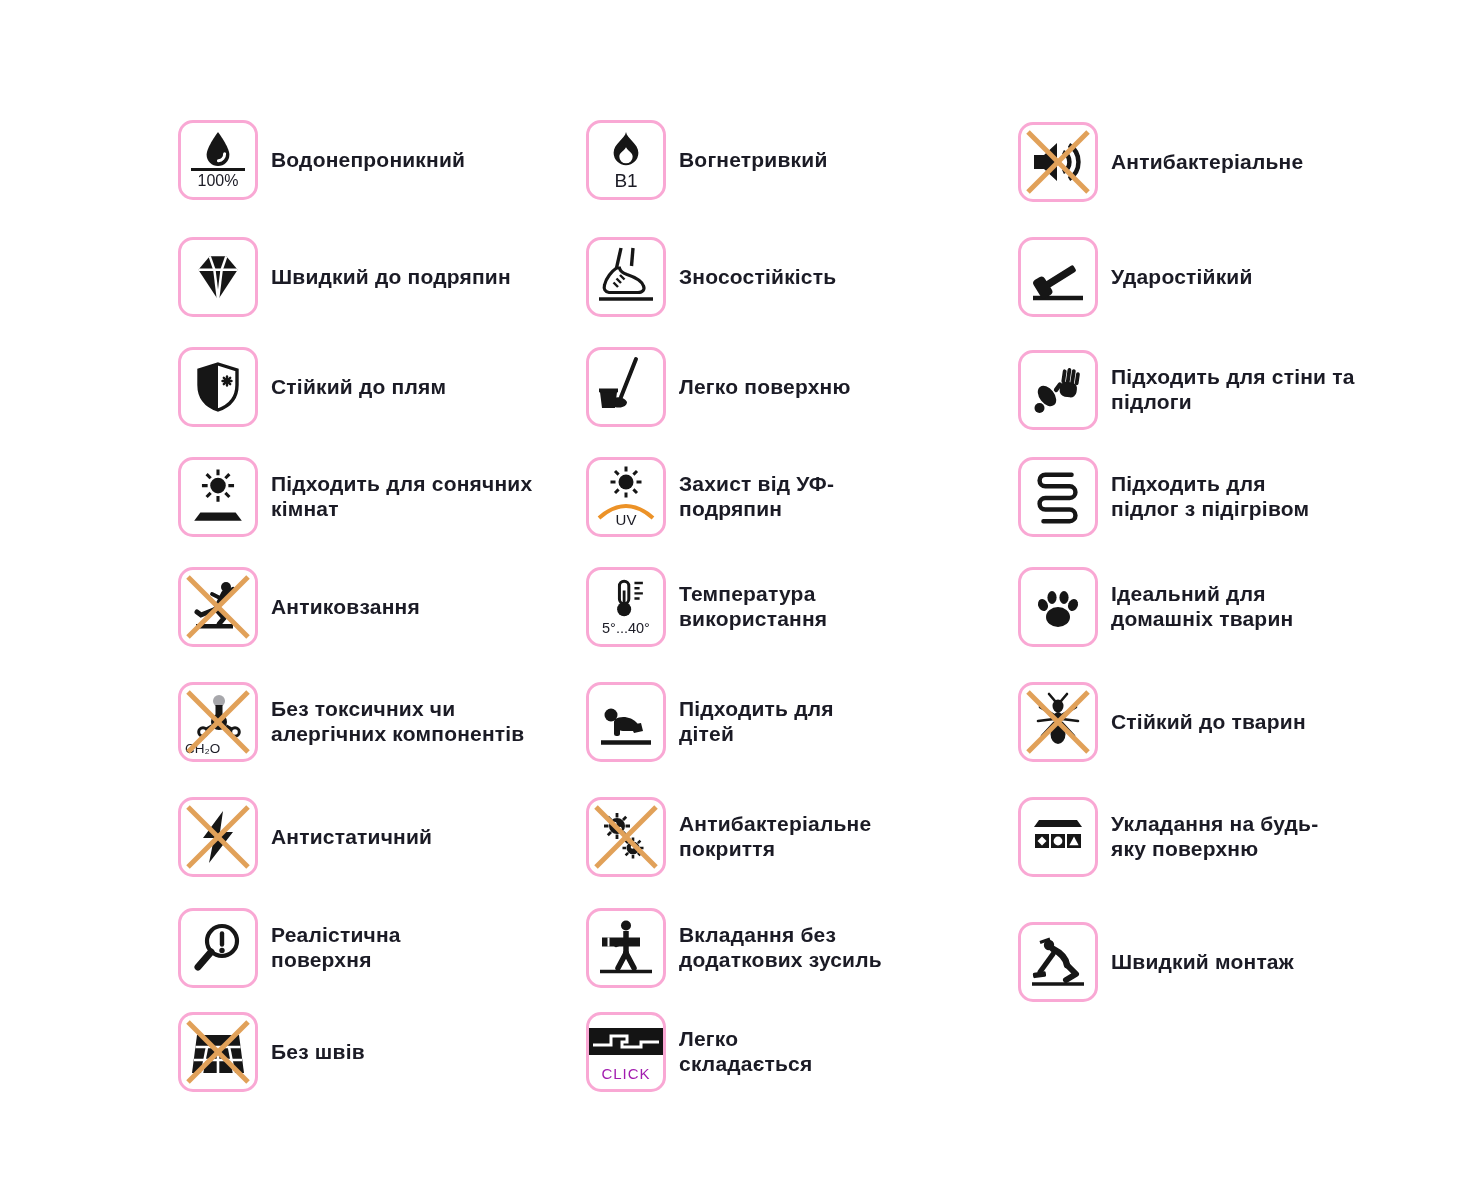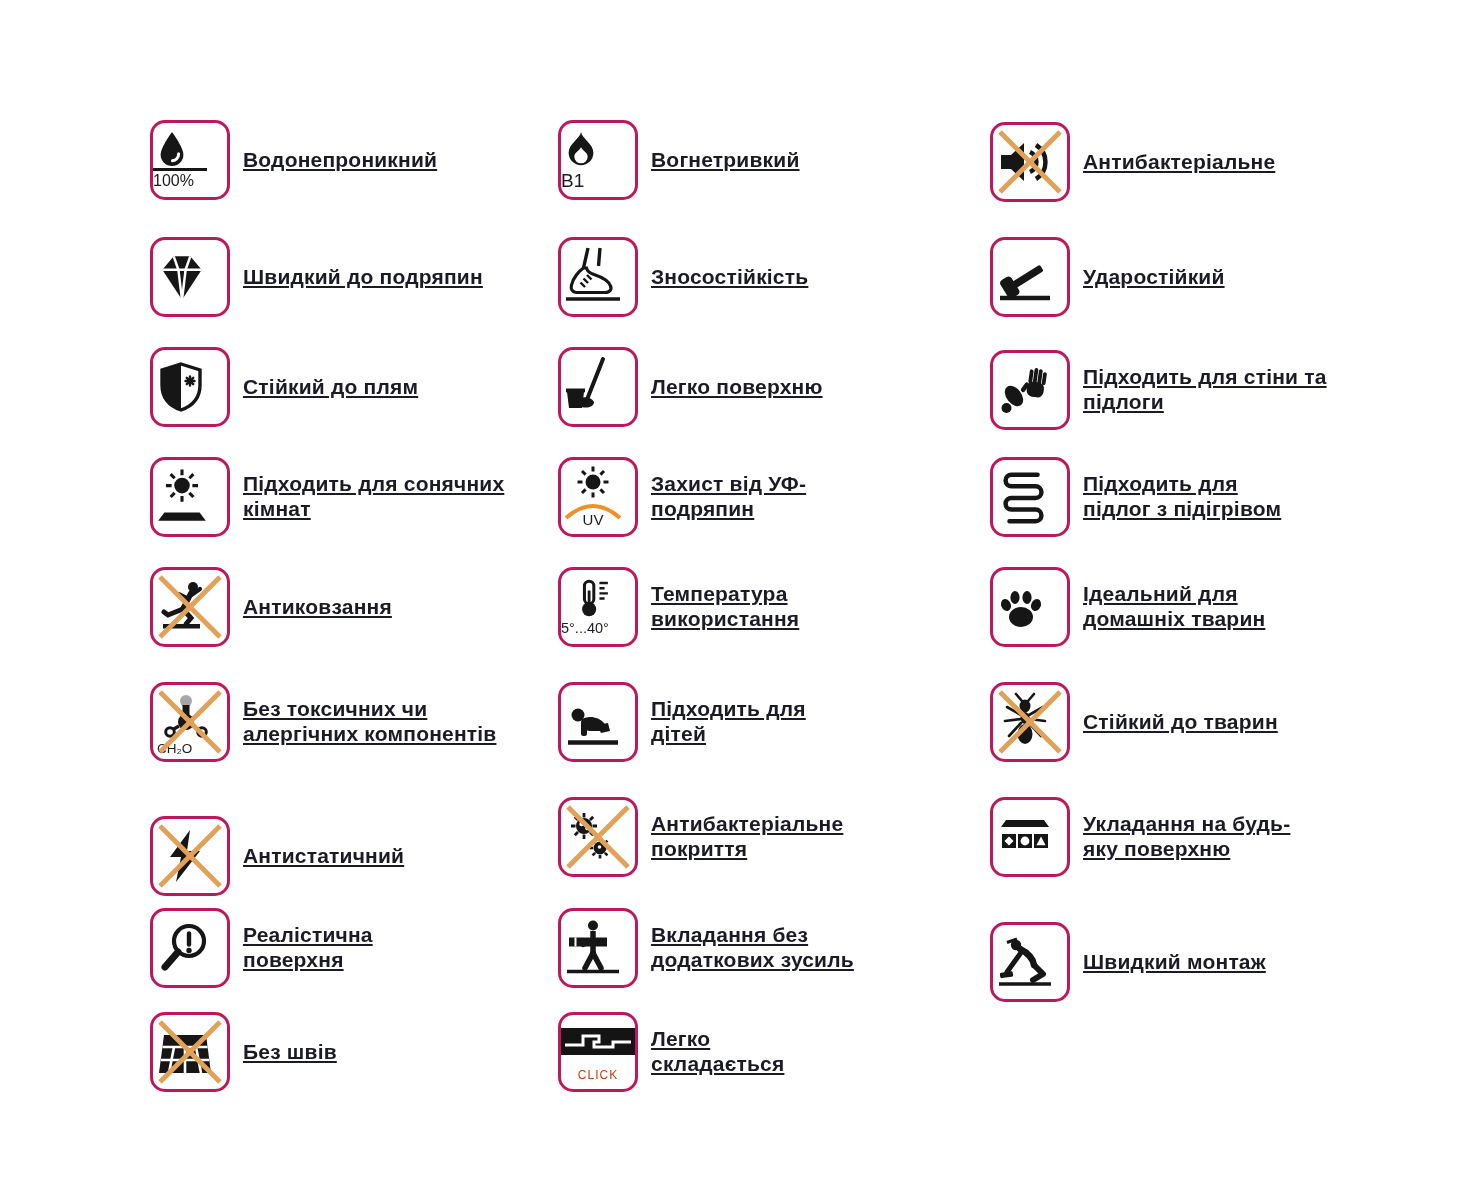--- a/index.html
+++ b/index.html
@@ -3,41 +3,41 @@
 <meta charset="utf-8">
 <style>
   html,body { margin:0; padding:0; }
   body {
     width:1467px; height:1200px; position:relative; background:#ffffff;
     font-family:"Liberation Sans", sans-serif; overflow:hidden;
   }
   .item { position:absolute; display:flex; align-items:center; }
   .ibox {
     position:relative; width:80px; height:80px; box-sizing:border-box;
-    border:3px solid #be185d; border-radius:15px; background:#fff;
+    border:3px solid #f9a8d4; border-radius:15px; background:#fff;
     flex:0 0 auto; display:flex; flex-direction:column;
-    justify-content:center; overflow:hidden;
+    align-items:center; justify-content:center; overflow:hidden;margin-left:28px;
   }
   .label {
     margin-left:13px; font-size:21px; font-weight:700; color:#1B1B25;
-    line-height:1.18; white-space:pre-line; letter-spacing:.2px;text-decoration:underline;
+    line-height:1.18; white-space:pre-line; letter-spacing:.2px;
   }
   .badge { font-size:16px; color:#1B1B25; line-height:1.05; }
   .badge.b1 { font-size:19px; font-weight:400; margin-top:1px; }
   .badge.t  { font-size:14.5px; margin-top:1px; }
   .rule { width:54px; height:3.5px; background:#161616; margin:2px 0; }
   .chem { position:absolute; left:4px; bottom:3px; font-size:13.5px; color:#1B1B25; }
   .cross { position:absolute; left:-3px; top:-3px; width:80px; height:80px; pointer-events:none; }
   .clickband {
     position:absolute; top:13px; left:0; right:0; height:27px; background:#141414;
     display:flex; align-items:center; justify-content:center;
   }
   .click-text {
     position:absolute; bottom:7px; left:0; width:100%; text-align:center;
-    font-size:12px; letter-spacing:1px; color:#c2410c;
+    font-size:15px; letter-spacing:1px; color:#a21caf;
   }
   svg { display:block; }
 </style>
 </head>
 <body>
 
 <div class="item" style="left:150px;top:120px">
   <div class="ibox">
     <svg viewBox="0 0 40 38" width="38" height="36">
       <path d="M20,2 C20,2 8,18 8,26 a12,12 0 0 0 24,0 C32,18 20,2 20,2 Z" fill="#161616"></path>
@@ -142,21 +142,21 @@
     <span class="chem">CH₂O</span>
     <svg class="cross" viewBox="0 0 80 80">
       <line x1="10" y1="10" x2="70" y2="70" stroke="#E1A159" stroke-width="5"></line>
       <line x1="70" y1="10" x2="10" y2="70" stroke="#E1A159" stroke-width="5"></line>
     </svg>
   </div>
   <span class="label">Без токсичних чи
 алергічних компонентів</span>
 </div>
 
-<div class="item" style="left:150px;top:816px">
+<div class="item" style="left:150px;top:797px">
   <div class="ibox">
     <svg viewBox="0 0 64 64" width="64" height="64">
       <polygon points="37,6 17,33 28,33 23,58 47,27 34,27" fill="#161616"></polygon>
     </svg>
     <svg class="cross" viewBox="0 0 80 80">
       <line x1="10" y1="10" x2="70" y2="70" stroke="#E1A159" stroke-width="5"></line>
       <line x1="70" y1="10" x2="10" y2="70" stroke="#E1A159" stroke-width="5"></line>
     </svg>
   </div>
   <span class="label">Антистатичний</span>

